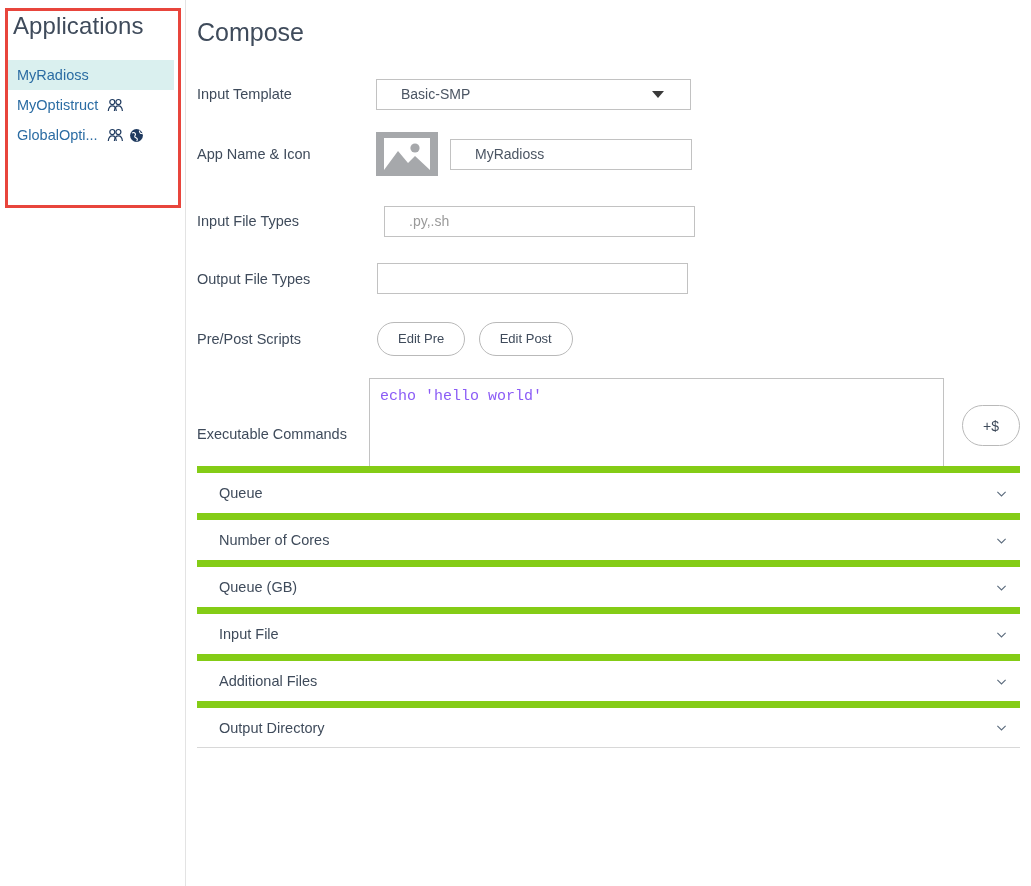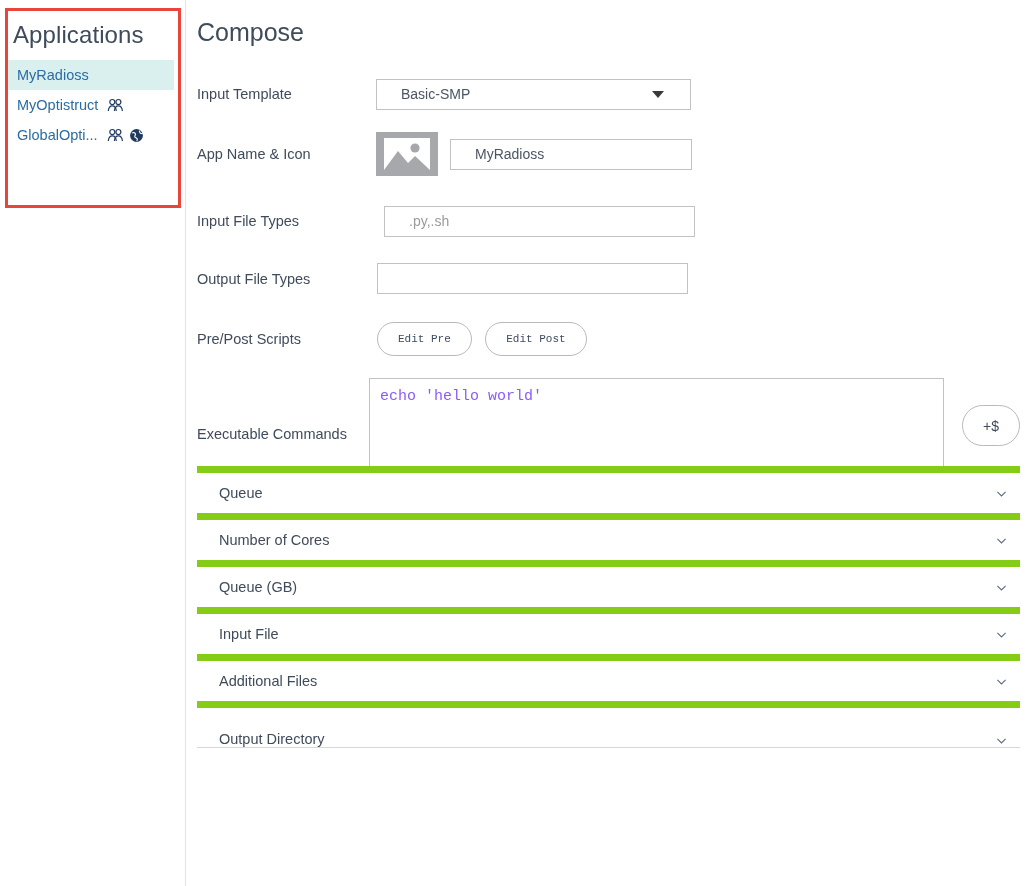--- a/index.html
+++ b/index.html
@@ -19,21 +19,21 @@
     background: #ffffff;
     border-right: 1px solid #e3e3e3;
   }
   .sidebar-box {
     position: absolute; left: 5px; top: 8px;
     width: 176px; height: 200px;
     border: 3px solid #e8453c;
     background: #ffffff;
   }
   .sidebar-title {
-    position: absolute; left: 13px; top: 21px;
+    position: absolute; left: 13px; top: 12px;
     font-size: 24px; color: #3f4b5b; font-weight: 400;
     letter-spacing: .1px; white-space: nowrap;
   }
   .app-list { position: absolute; left: 8px; top: 60px; width: 166px; }
   .app-item {
     height: 30px; display: flex; align-items: center;
     padding-left: 9px; font-size: 14.5px; color: #2b6ca3;
     cursor: pointer; white-space: nowrap;
   }
   .app-item.selected { background: #daf0ef; }
@@ -80,23 +80,23 @@
   }
   .thumb svg { position:absolute; left:0; top:0; }
 
   .name-input { width: 242px; margin-left: 12px; }
   .ftype-input { width: 311px; }
   .placeholder { color: #9a9a9a; }
 
   .pill {
     height: 34px; padding: 0 20px; border-radius: 19px;
     border: 1px solid #b9b9b9; background: #fff;
-    font-size: 11px; color: #3f4b5b;
+    font-size: 13px; color: #3f4b5b;
     display: inline-flex; align-items: center; justify-content: center;
-    cursor: pointer; font-family: Liberation Mono, monospace;
+    cursor: pointer; font-family: Liberation Sans, sans-serif;
   }
   .pill + .pill { margin-left: 9px; }
 
   .ta-wrap { display:flex; align-items:flex-start; }
   .textarea {
     width: 575px; height: 95px;
     border: 1px solid #c2c2c2; background: #fff;
     padding: 8px 10px;
     font-family: "Liberation Mono", monospace;
     font-size: 15px; color: #8b5cf6; line-height: 1.35;
@@ -111,21 +111,21 @@
   }
 
   
   .accordion { position: absolute; left: 11px; top: 466px; width: 823px; }
   .acc-row {
     height: 47px; display: flex; align-items: center;
     justify-content: space-between;
     border-top: 7px solid #84cc16;
     padding: 0 12px 0 22px; cursor: pointer; gap: 40px;
   }
-  .acc-row:last-child { border-bottom: 1px solid #d8d8d8; align-items: flex-end; }
+  .acc-row:last-child { border-bottom: 1px solid #d8d8d8; }
   .acc-label { font-size: 14.5px; color: #3f4b5b; }
   .chev { width: 13px; height: 13px; display:block; }
 </style>
 </head>
 <body>
 
 <div class="page">
 
   <div class="sidebar">
     <div class="sidebar-box"></div>

